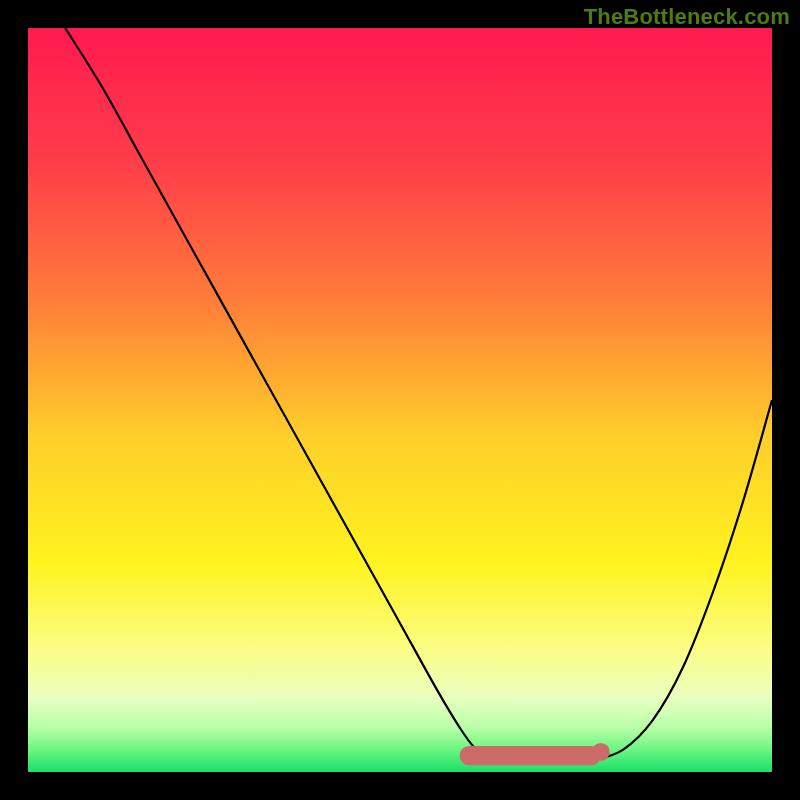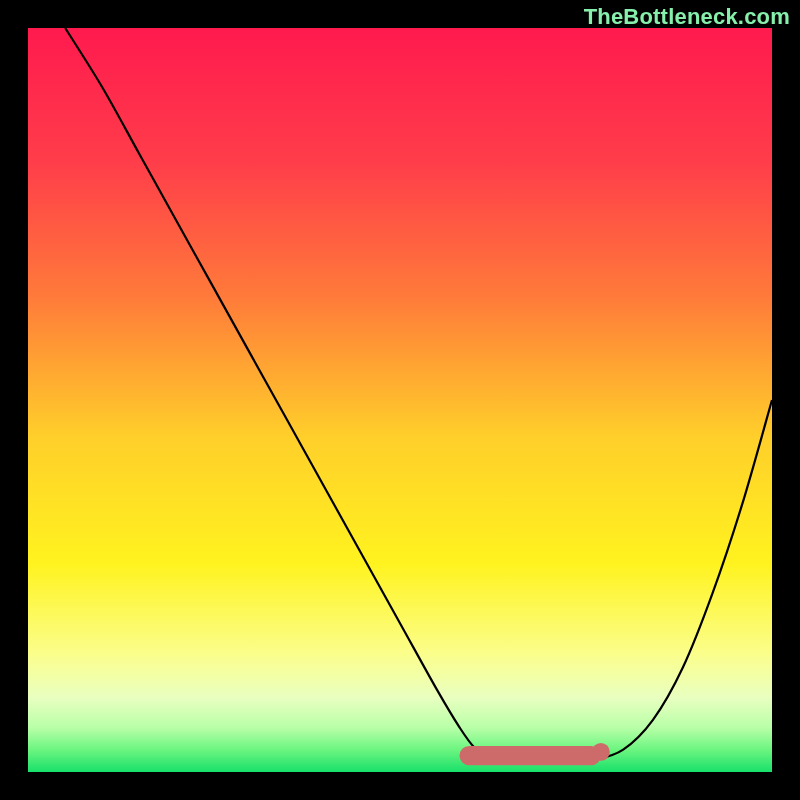--- a/index.html
+++ b/index.html
@@ -30,21 +30,21 @@
     position: absolute;
     left: 0;
     top: 0;
     width: 744px;
     height: 744px;
   }
   .watermark {
     position: absolute;
     top: 4px;
     right: 10px;
-    color: #86efac;
+    color: #4d7c0f;
     font-size: 22px;
     font-weight: 600;
     letter-spacing: 0.2px;
   }
   svg { display: block; }
 </style>
 </head>
 <body>
 
 <div class="frame">

